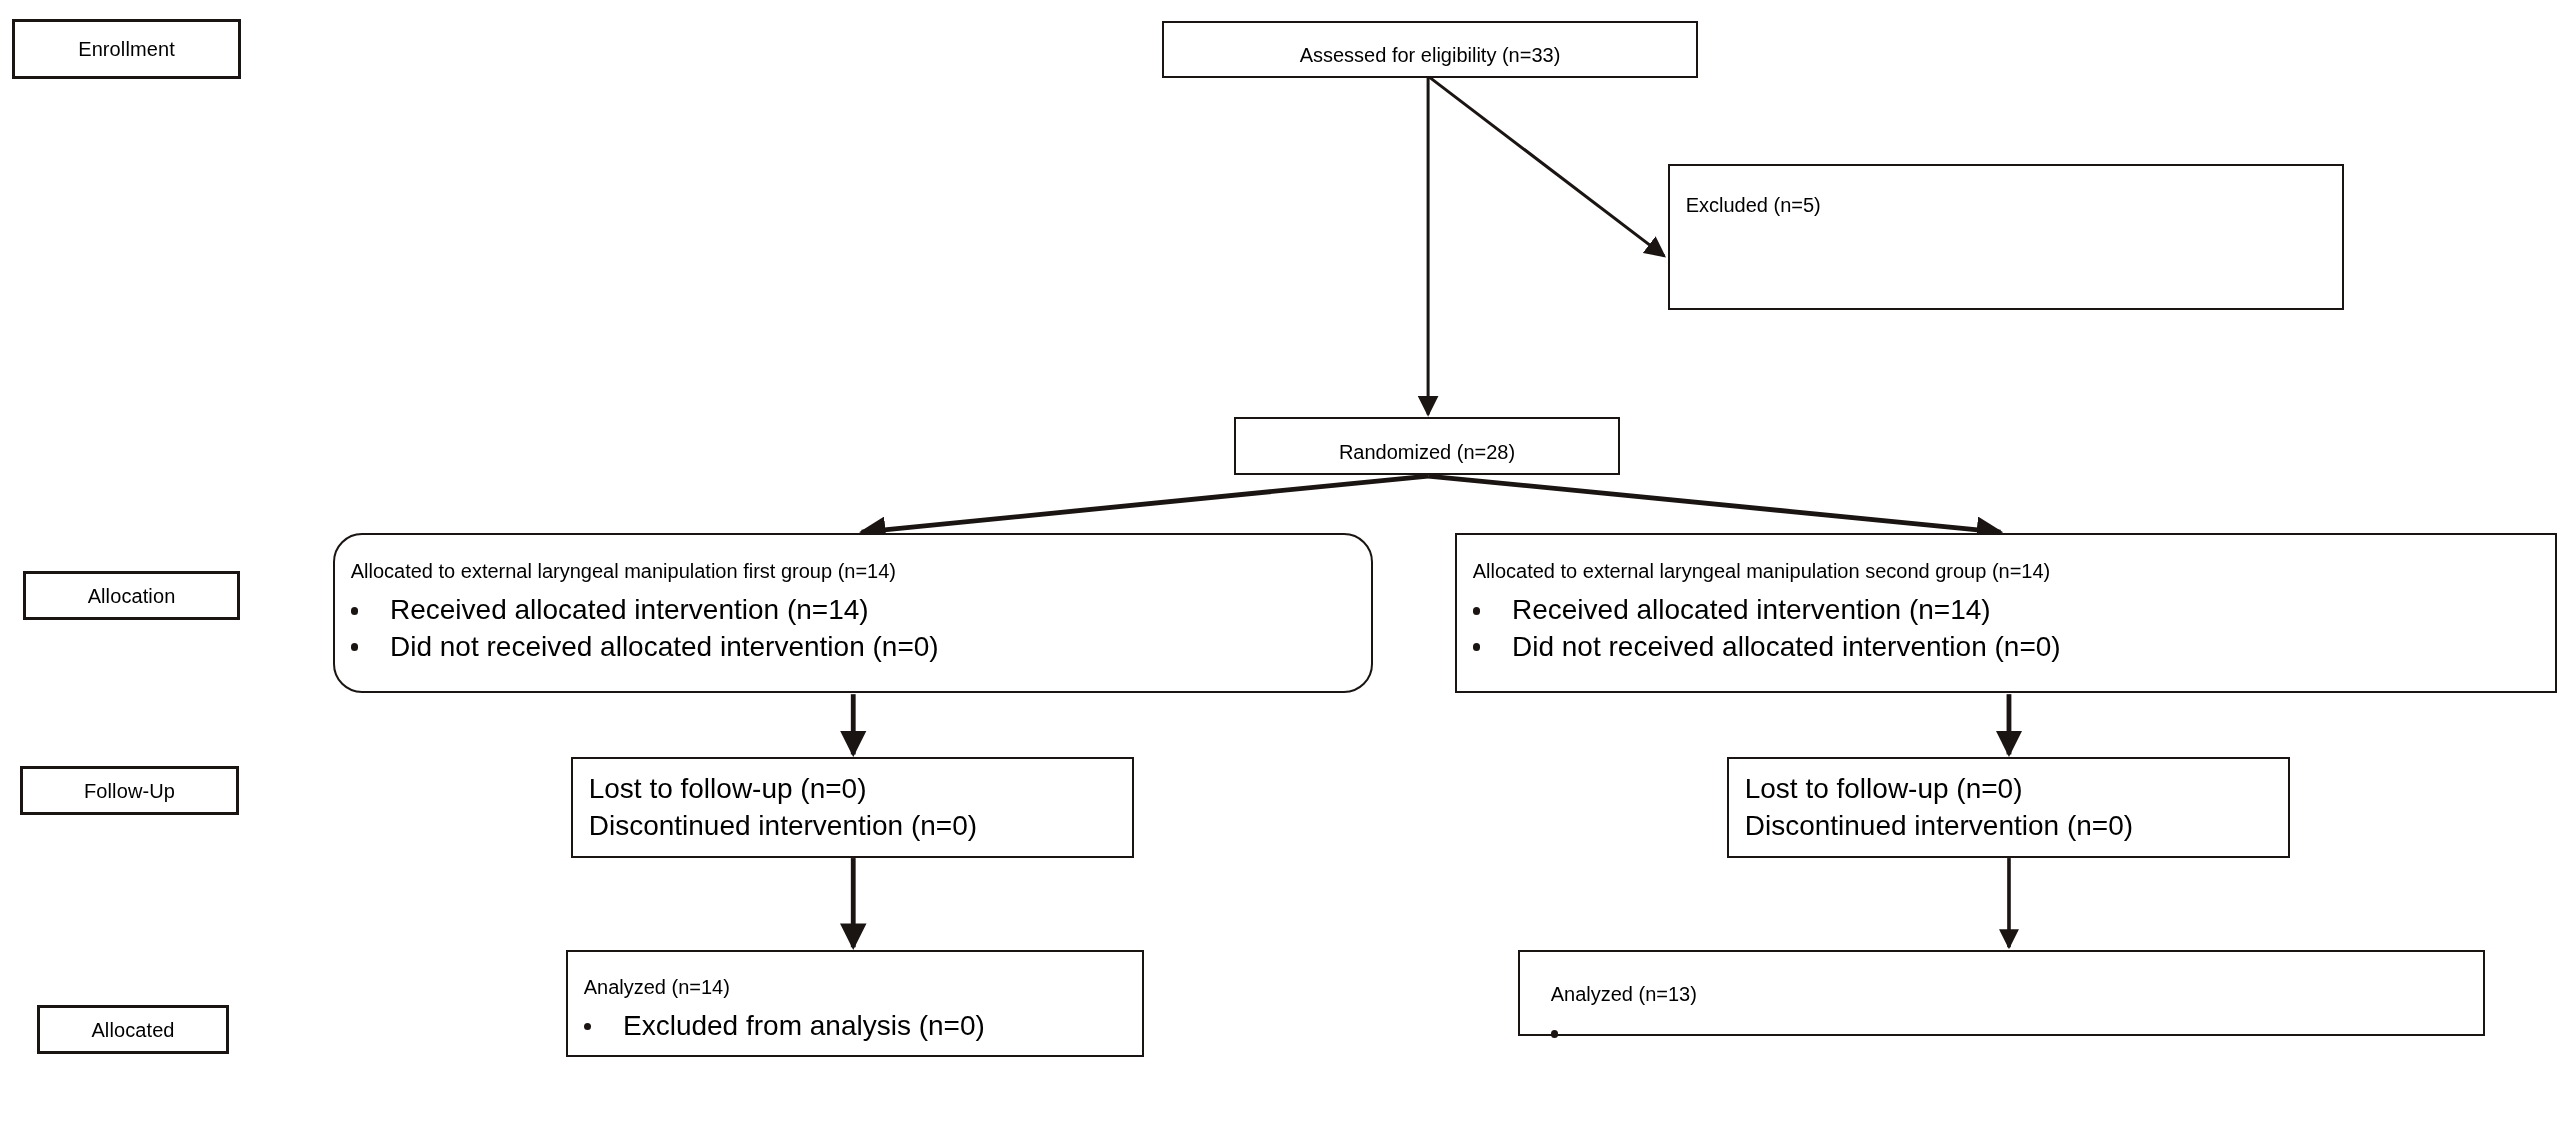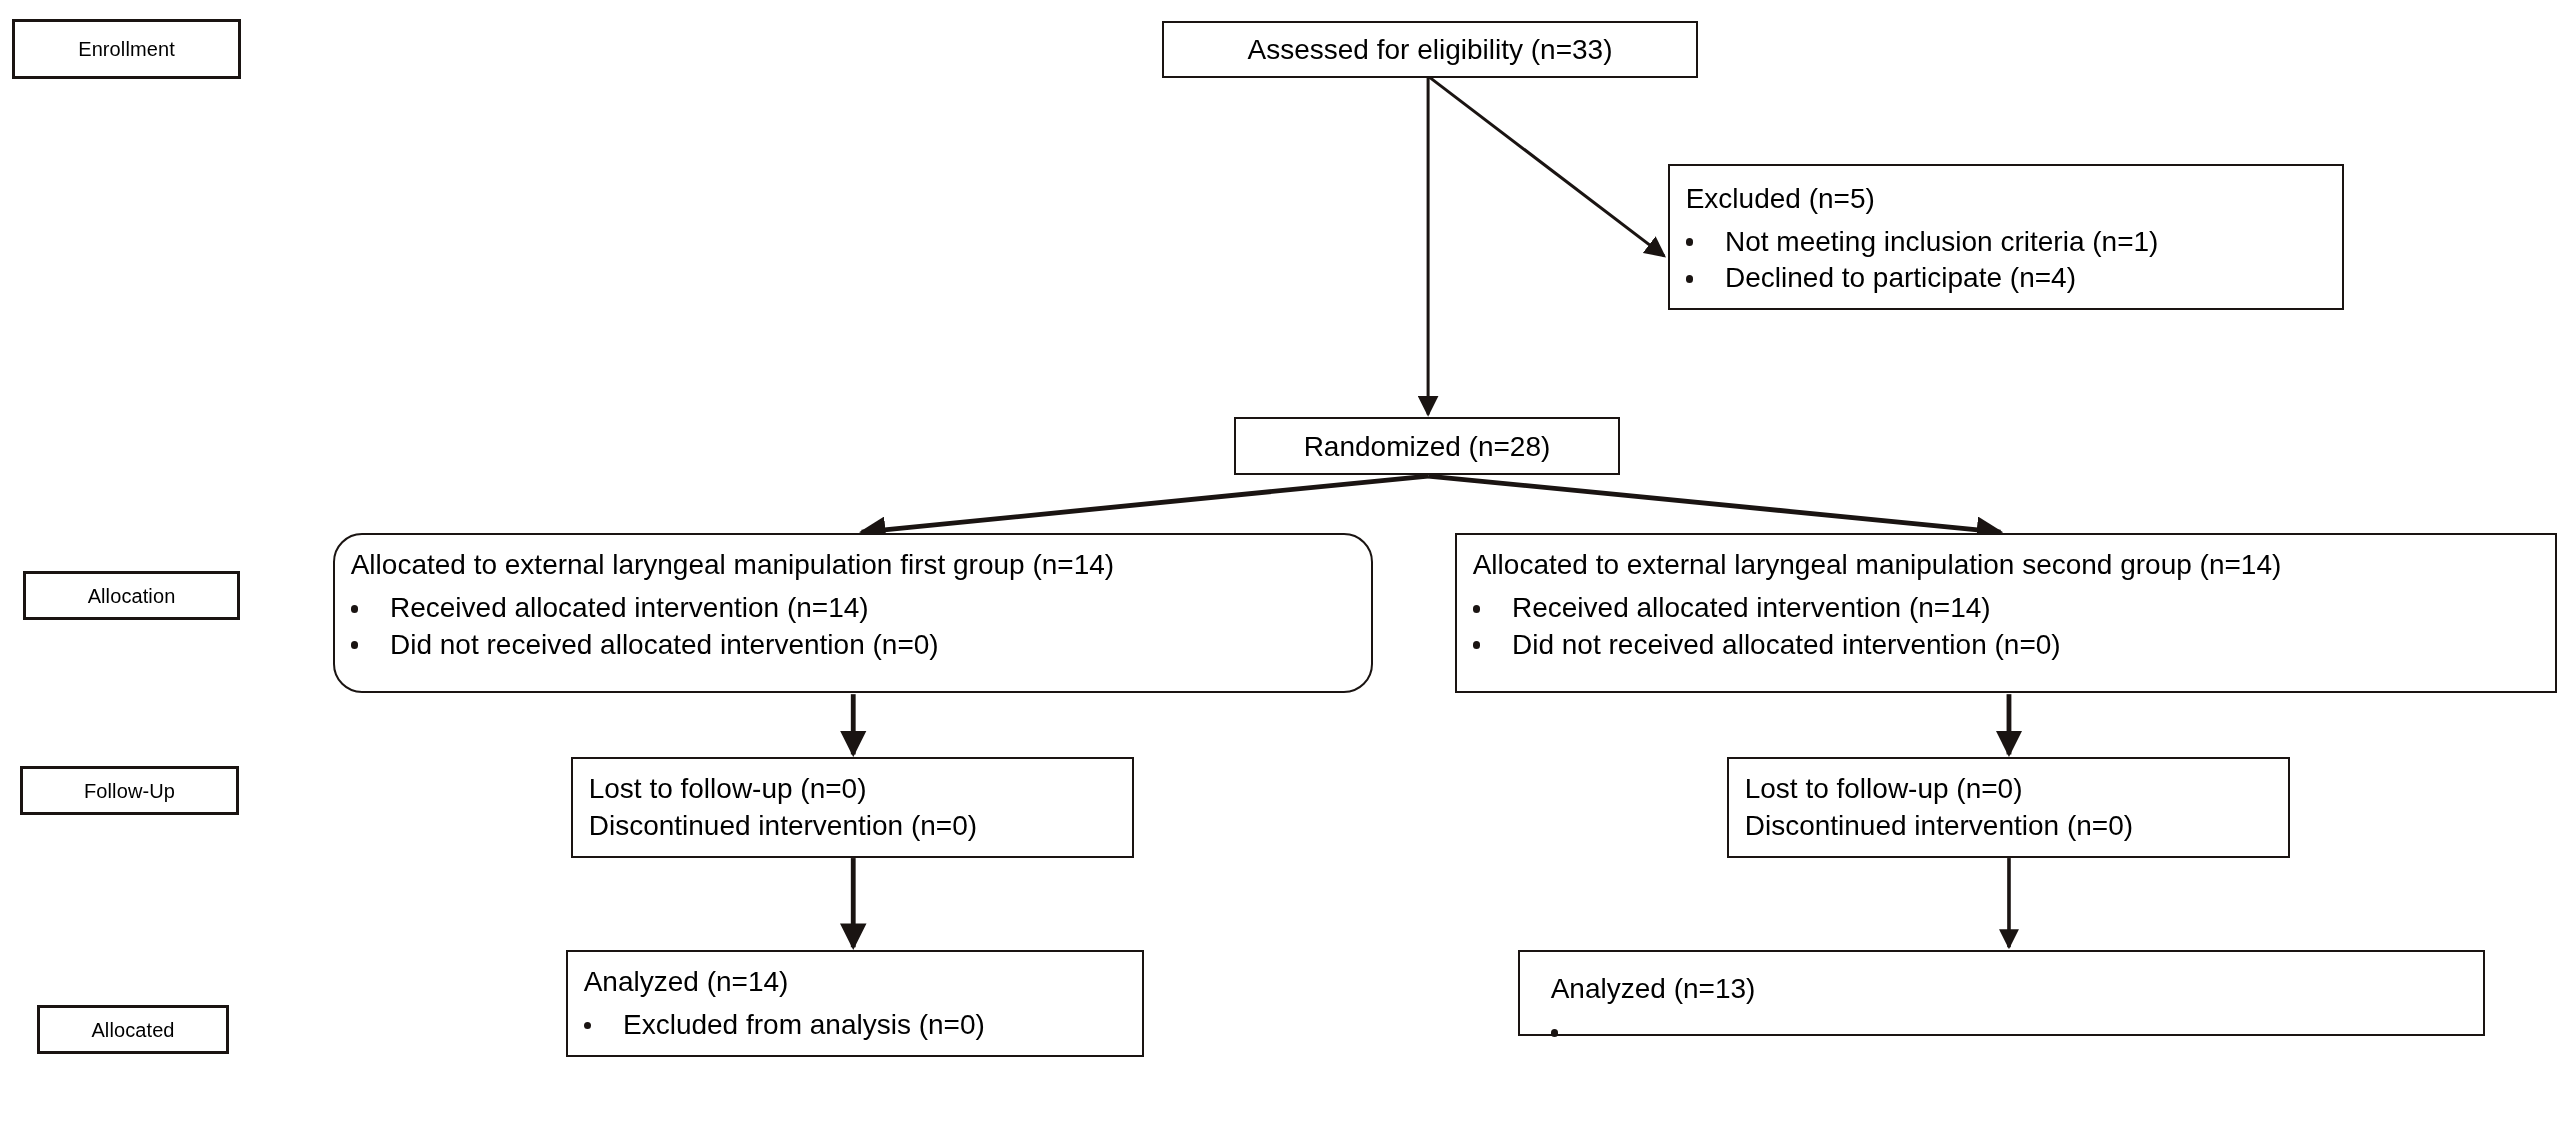--- a/index.html
+++ b/index.html
@@ -41,23 +41,24 @@
     justify-content: center;
     border-width: 3px;
   }
   .stage-label {
     font-size: 20px;
     line-height: 1.1;
     letter-spacing: 0.1px;
     white-space: nowrap;
   }
   .box-title {
-    font-size: 28px;
+    font-size: 20px;
     line-height: 1.25;
     white-space: nowrap;
+    margin-top: 12px;
   }
   .pad-lr {
     padding-left: 15.7px;
     padding-right: 12px;
   }
   .bullet-list {
     list-style: none;
     margin: 0;
     padding: 0;
   }
@@ -131,30 +132,20 @@
   <div class="box stage-box" style="left:37px; top:1005px; width:192px; height:49px;">
     <span class="stage-label">Allocated</span>
   </div>
 
   <div class="box" style="left:1162px; top:20.5px; width:536px; height:57px; align-items:center;">
     <span class="box-title">Assessed for eligibility (n=33)</span>
   </div>
 
   <div class="box" style="left:1668px; top:164px; width:676px; height:146px; justify-content:flex-start; padding-top:14.5px;">
     <div class="box-title pad-lr">Excluded (n=5)</div>
-    <ul class="bullet-list gap-top-sm">
-      <li>
-        <span class="dot"></span>
-        <span>Not meeting inclusion criteria (n=1)</span>
-      </li>
-      <li>
-        <span class="dot"></span>
-        <span>Declined to participate (n=4)</span>
-      </li>
-    </ul>
   </div>
 
   <div class="box" style="left:1234px; top:417px; width:386px; height:58px; align-items:center;">
     <span class="box-title">Randomized (n=28)</span>
   </div>
 
   <div class="box" style="left:333px; top:533px; width:1040px; height:160px; justify-content:flex-start; padding-top:12px;border-radius:29px;">
     <div class="box-title pad-lr">Allocated to external laryngeal manipulation first group (n=14)</div>
     <ul class="bullet-list gap-top-sm">
       <li>

